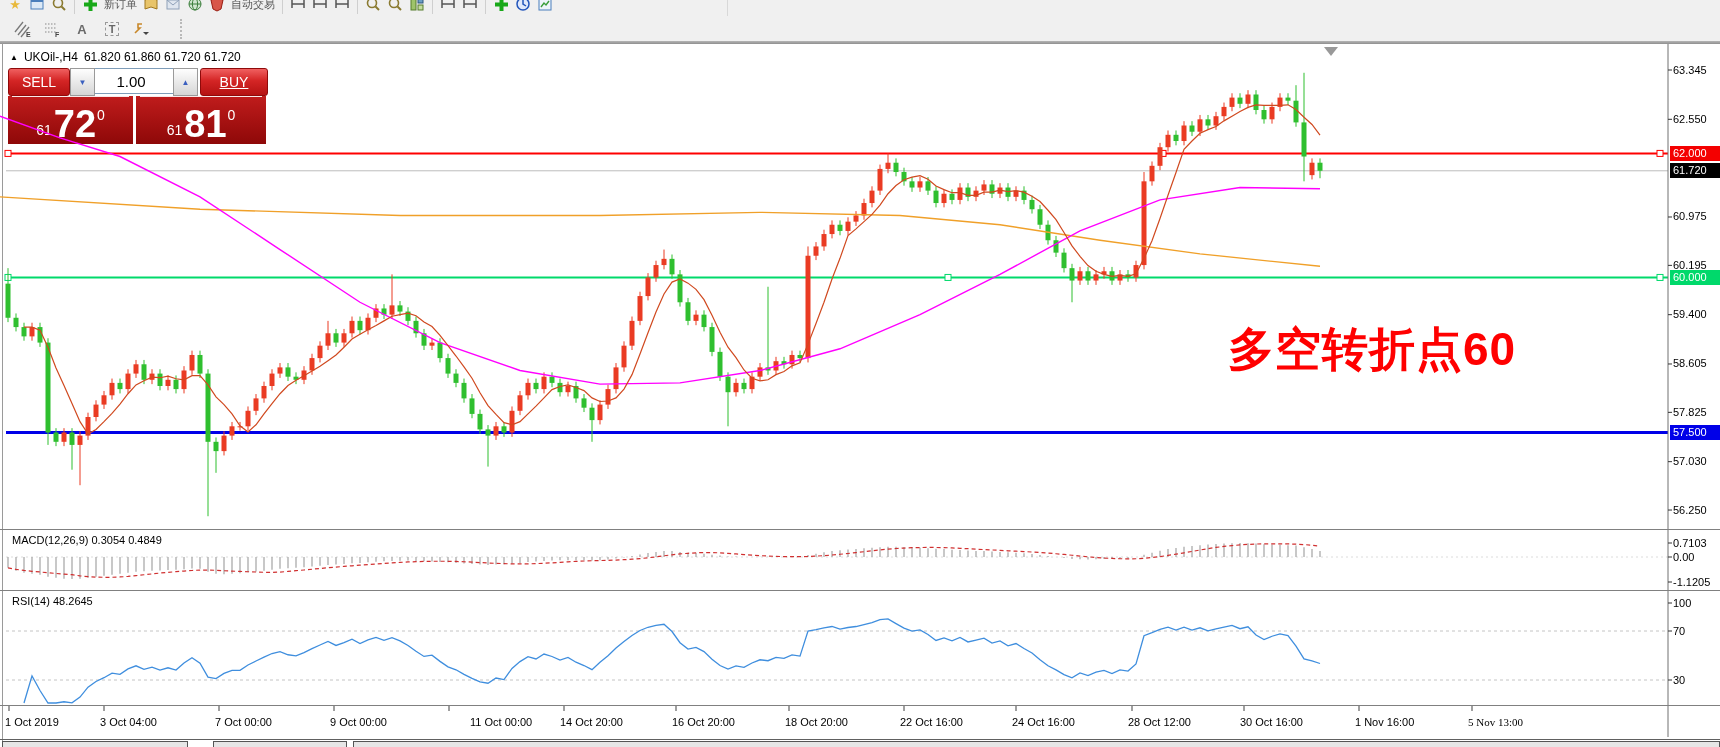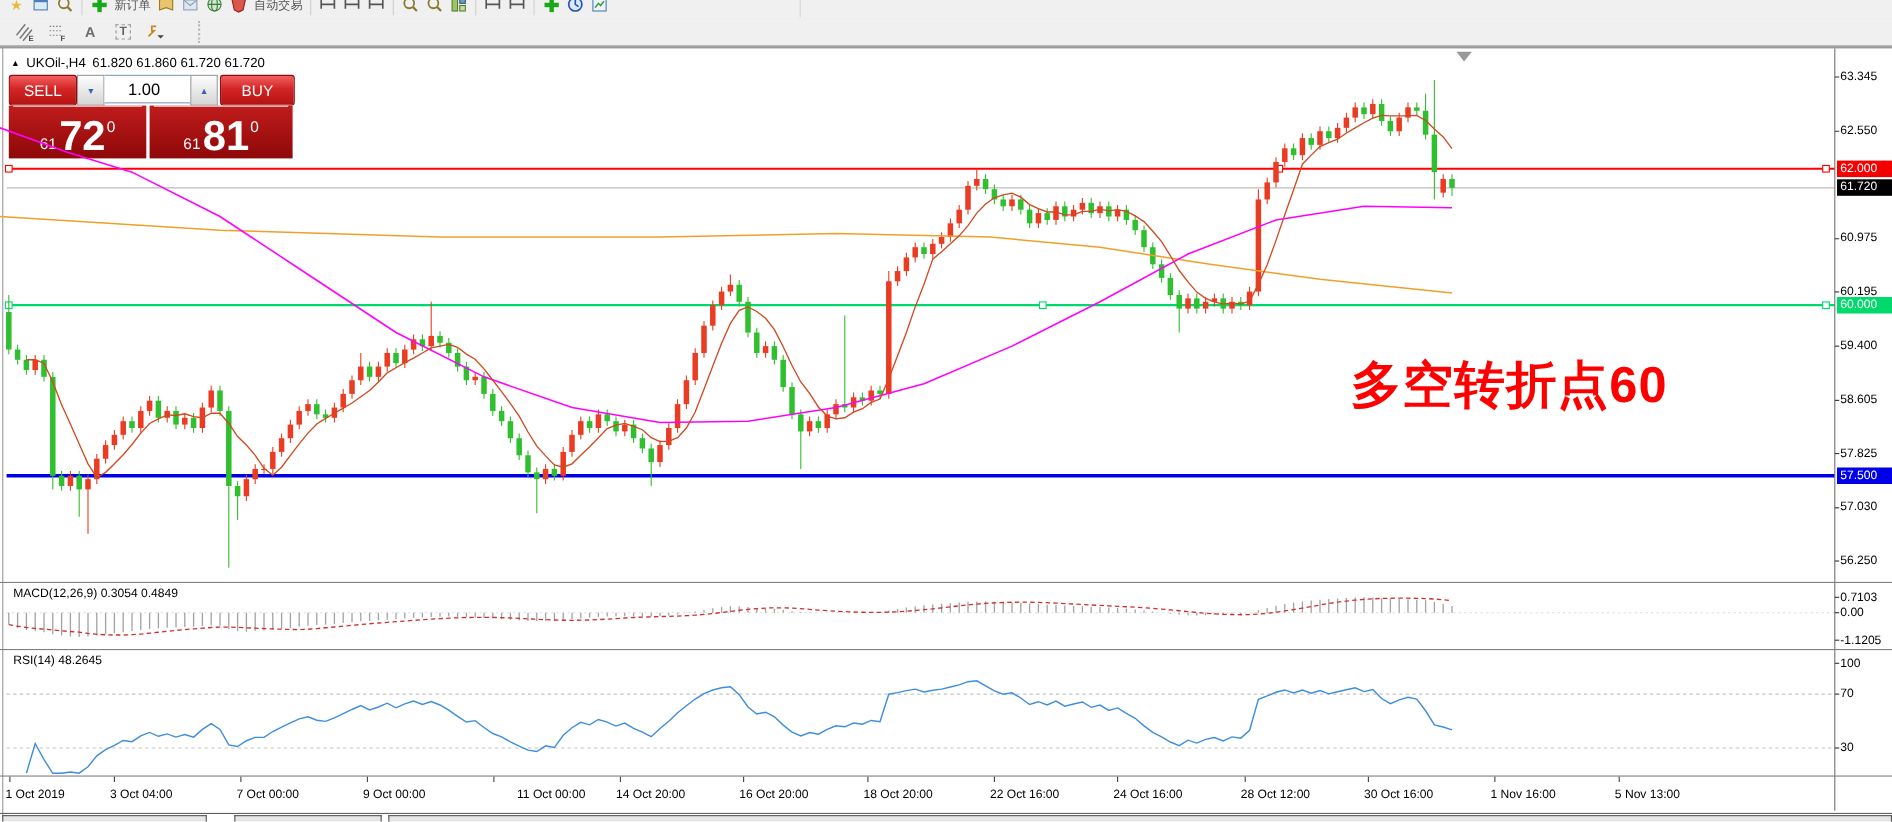--- a/index.html
+++ b/index.html
@@ -23,21 +23,21 @@
   .tf-btn.selected{background:#fbfbfb;border:1px solid #9a9a9a;border-radius:2px;box-shadow:inset 0 0 2px #ccc;}
   
   #chartwin-border-left{left:2px;top:43px;width:1px;height:704px;background:#9a9a9a;}
   #header-line{left:10px;top:50px;height:14px;font-size:12px;color:#000;display:flex;align-items:center;gap:6px;}
   #header-tri{font-size:8px;}
   
   #trade-panel{left:8px;top:66px;width:258px;height:75px;}
   .tp-btn{position:absolute;top:2px;height:26px;background:linear-gradient(180deg,#f06060 0%,#d42525 45%,#b51212 100%);
     border:1px solid #8f0a0a;border-radius:3px;color:#fff;font-size:14px;display:flex;align-items:center;justify-content:center;text-align:center;}
   #sell-btn{left:0;width:60px;}
-  #buy-btn{left:192px;width:66px;}
+  #buy-btn{left:192px;width:66px;text-decoration:underline;}
   #vol-group{position:absolute;left:62px;top:2px;width:128px;height:26px;display:flex;}
   .vol-arrow{width:26px;height:26px;background:linear-gradient(#fefefe,#d5d5d5);border:1px solid #9a9a9a;
     display:flex;align-items:center;justify-content:center;color:#3a5fbf;font-size:8px;}
   #vol-input{width:72px;height:24px;border:1px solid #7f9db9;border-left:none;border-right:none;
     text-align:center;font-size:15px;padding:0 6px 0 0;font-family:"Liberation Sans",sans-serif;}
   .price-tile{position:absolute;top:30px;height:45px;background:linear-gradient(180deg,#c01c1c,#8e0808);
     color:#fff;display:flex;align-items:flex-end;justify-content:center;padding-bottom:3px;}
   .price-tile .tick-line{position:absolute;top:0;left:4px;right:4px;height:1px;background:#fff;opacity:.9;}
   #sell-tile{left:0;width:125px;}
   #buy-tile{left:128px;width:130px;}
@@ -846,19 +846,19 @@
       <div class="abs xlabel" style="left: 330px;">9 Oct 00:00</div>
       <div class="abs xlabel" style="left: 470px;">11 Oct 00:00</div>
       <div class="abs xlabel" style="left: 560px;">14 Oct 20:00</div>
       <div class="abs xlabel" style="left: 672px;">16 Oct 20:00</div>
       <div class="abs xlabel" style="left: 785px;">18 Oct 20:00</div>
       <div class="abs xlabel" style="left: 900px;">22 Oct 16:00</div>
       <div class="abs xlabel" style="left: 1012px;">24 Oct 16:00</div>
       <div class="abs xlabel" style="left: 1128px;">28 Oct 12:00</div>
       <div class="abs xlabel" style="left: 1240px; text-align: right;">30 Oct 16:00</div>
       <div class="abs xlabel" style="left: 1355px;">1 Nov 16:00</div>
-      <div class="abs xlabel" style="left: 1468px;">5 Nov 13:00</div>
+      <div class="abs xlabel" style="left: 1468px; font-family: Liberation Serif, serif;">5 Nov 13:00</div>
     </div>
 
   <div class="status-box" style="left:2px;width:184px;"></div>
   <div class="status-box" style="left:213px;width:132px;"></div>
   <div class="status-box" style="left:353px;width:1365px;"></div>
 </div>
 
 </body></html>

